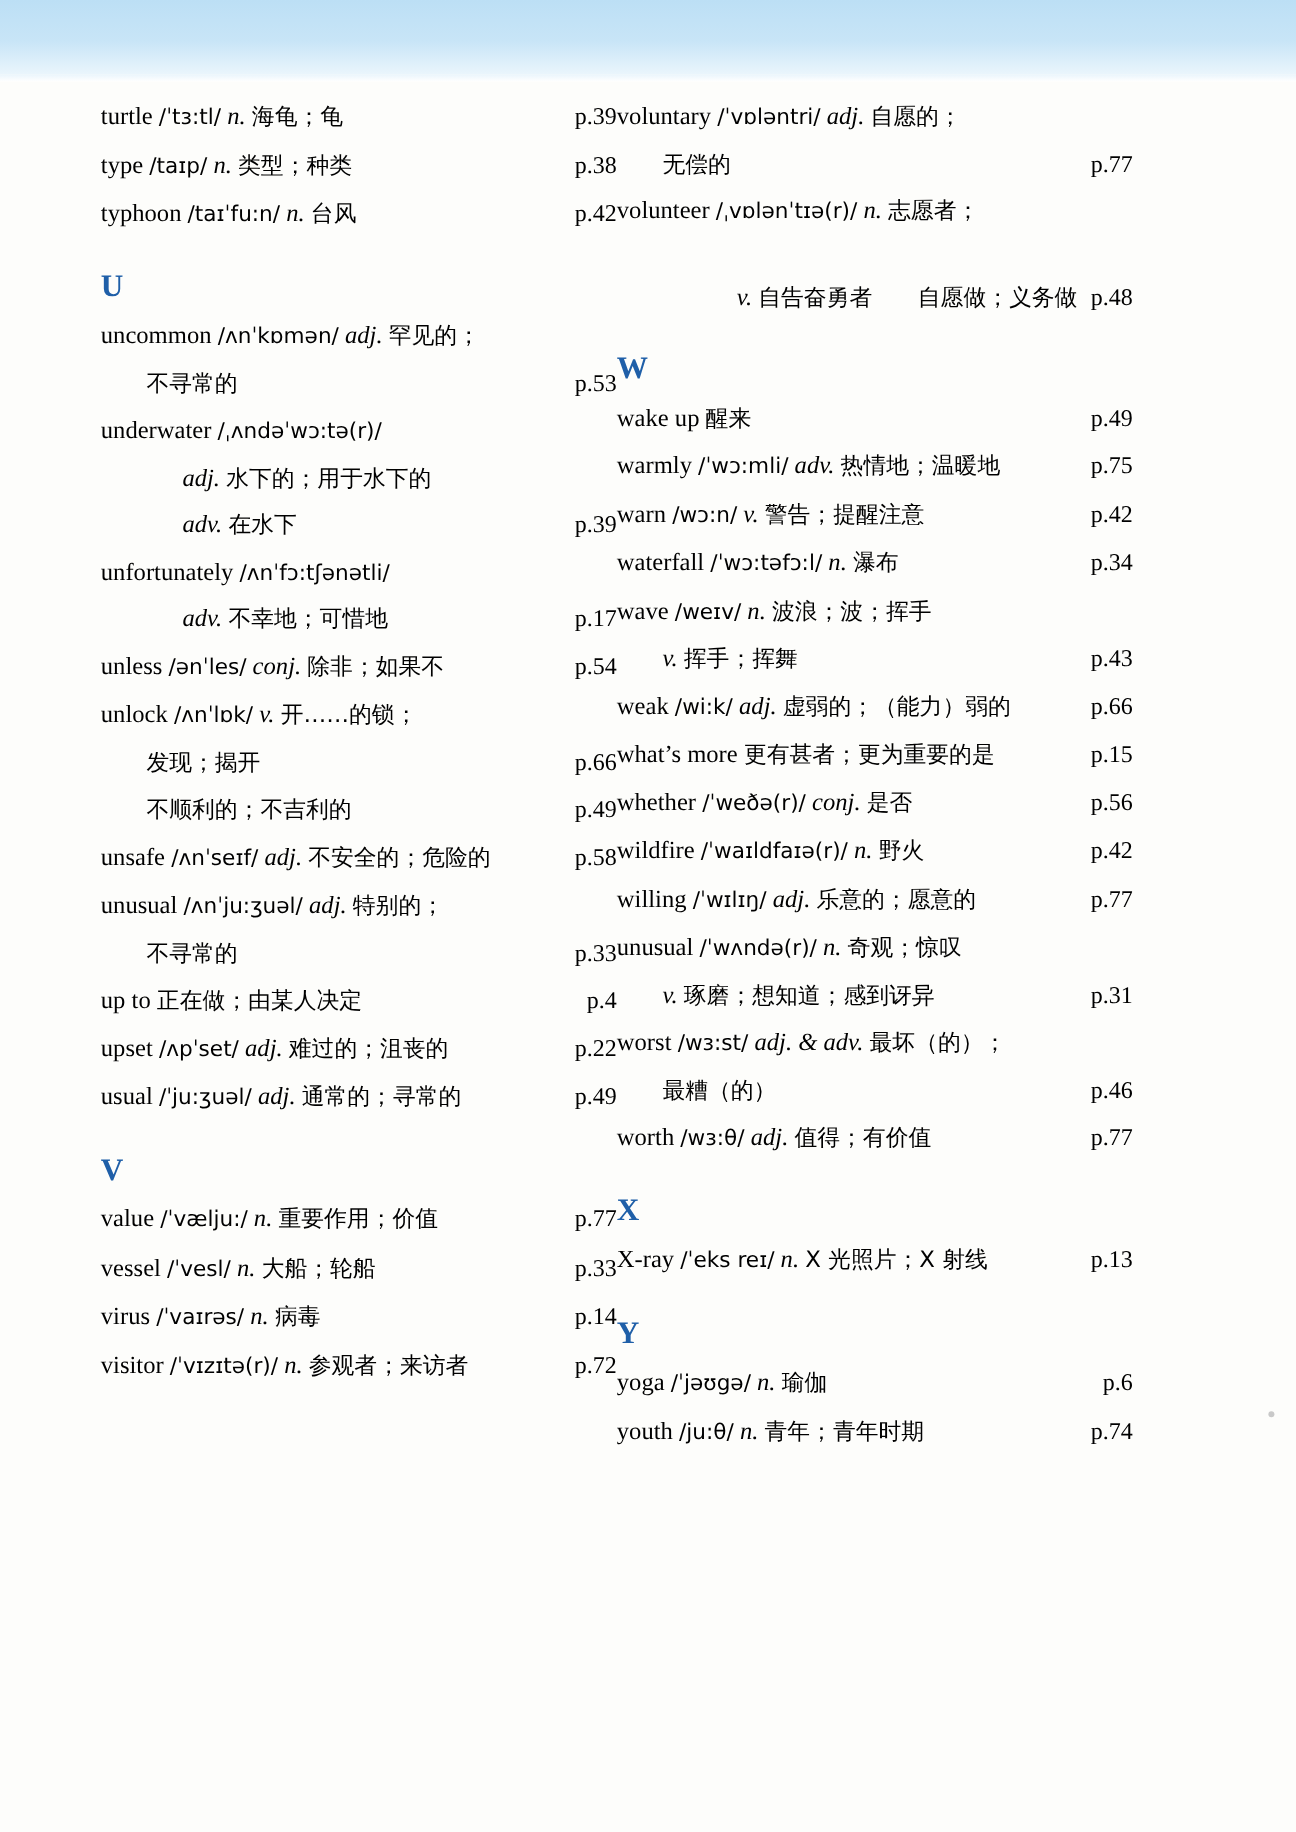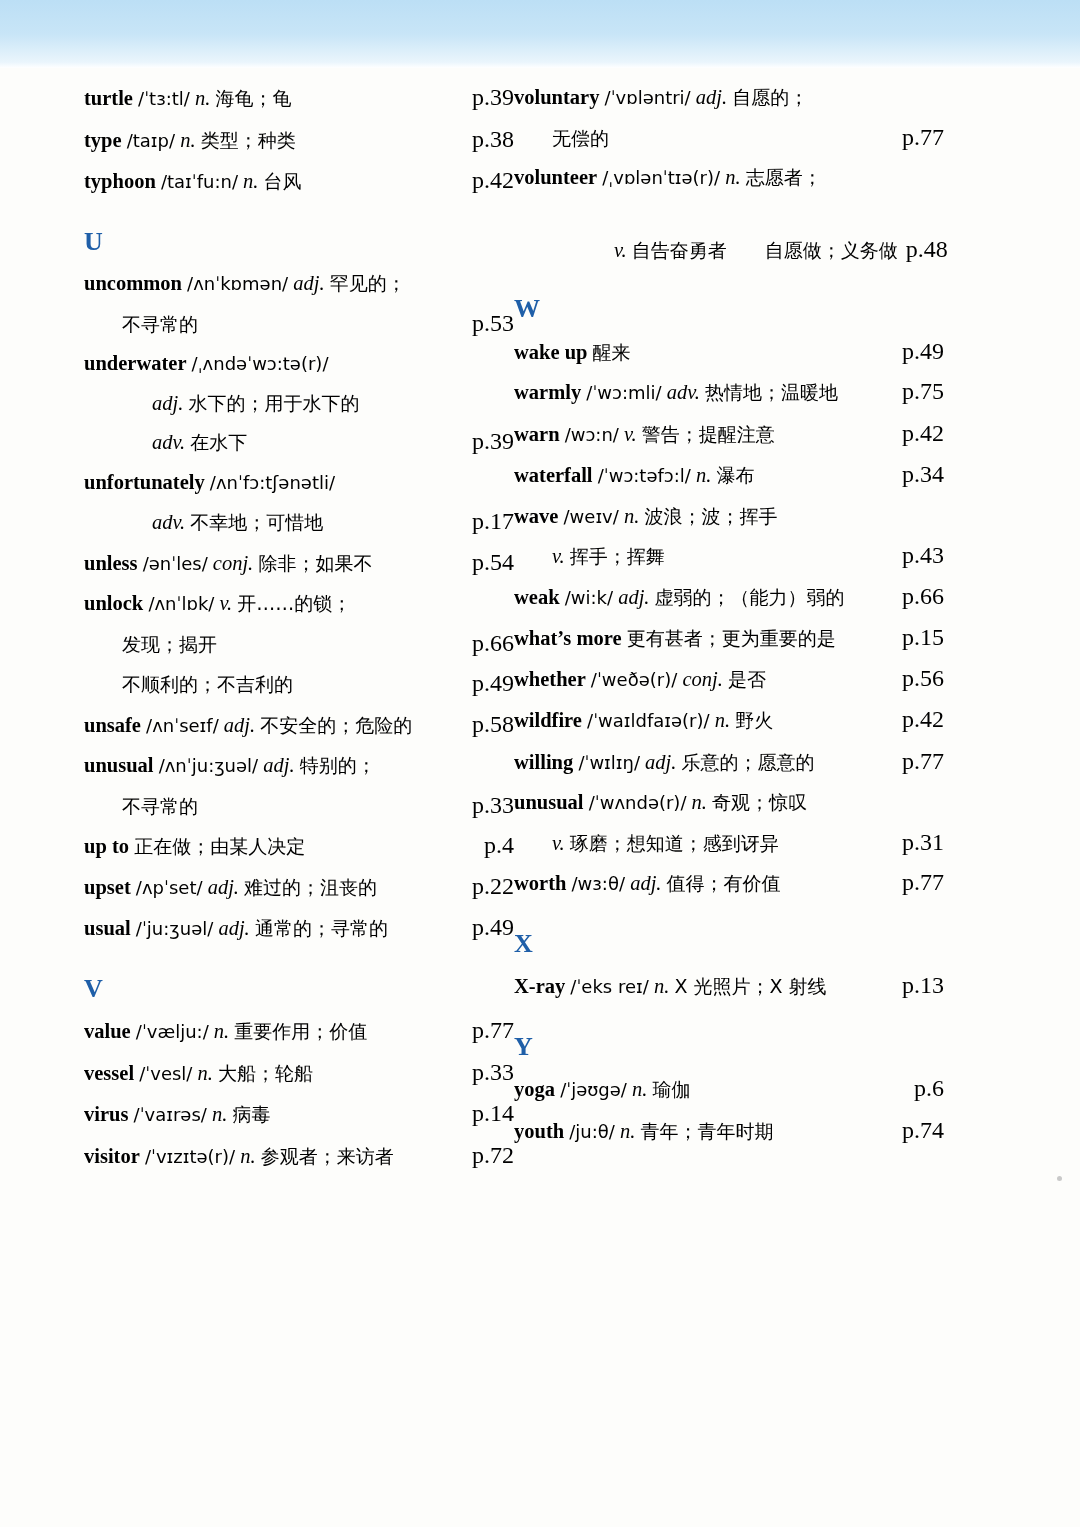--- a/index.html
+++ b/index.html
@@ -73,32 +73,32 @@
     line-height: 38.5px;
     white-space: nowrap;
   }
   .line .txt {
     flex: 0 1 auto;
     overflow: visible;
   }
   .line .pg {
     margin-left: auto;
     padding-left: 8px;
-    font-size: 24px;
+    font-size: 20px;
     white-space: nowrap;
   }
   .indent1 { padding-left: 38px; }
   .indent2 { padding-left: 68px; }
   .indent3 { padding-left: 100px; margin-top: 32px; }
   .hw {
-    font-weight: bold;
+    font-weight: normal;
     font-family: "Liberation Serif", serif;
   }
   .hw-plain {
-    font-weight: bold;
+    font-weight: normal;
   }
   .ph {
     font-family: "DejaVu Sans", sans-serif;
     font-size: 18px;
     letter-spacing: 0px;
   }
   .pos {
     font-style: italic;
     font-family: "Liberation Serif", serif;
   }
@@ -354,20 +354,30 @@
             <span class="txt"><span class="hw">unusual</span> <span class="ph">/ˈwʌndə(r)/</span> <span class="pos">n.</span> <span class="cn">奇观；惊叹</span></span>
             <span class="pg"></span>
           </div>
           <div class="line indent1">
             <span class="txt"><span class="pos">v.</span> <span class="cn">琢磨；想知道；感到讶异</span></span>
             <span class="pg">p.31</span>
           </div>
         </div>
         <div class="entry">
           <div class="line">
+            <span class="txt"><span class="hw">worst</span> <span class="ph">/wɜ:st/</span> <span class="pos">adj. &amp; adv.</span> <span class="cn">最坏（的）；</span></span>
+            <span class="pg"></span>
+          </div>
+          <div class="line indent1">
+            <span class="txt"><span class="cn">最糟（的）</span></span>
+            <span class="pg">p.46</span>
+          </div>
+        </div>
+        <div class="entry">
+          <div class="line">
             <span class="txt"><span class="hw">worth</span> <span class="ph">/wɜ:θ/</span> <span class="pos">adj.</span> <span class="cn">值得；有价值</span></span>
             <span class="pg">p.77</span>
           </div>
         </div>
         <div class="letter">X</div>
         <div class="entry">
           <div class="line">
             <span class="txt"><span class="hw">X-ray</span> <span class="ph">/ˈeks reɪ/</span> <span class="pos">n.</span> <span class="cn">X 光照片；X 射线</span></span>
             <span class="pg">p.13</span>
           </div>

